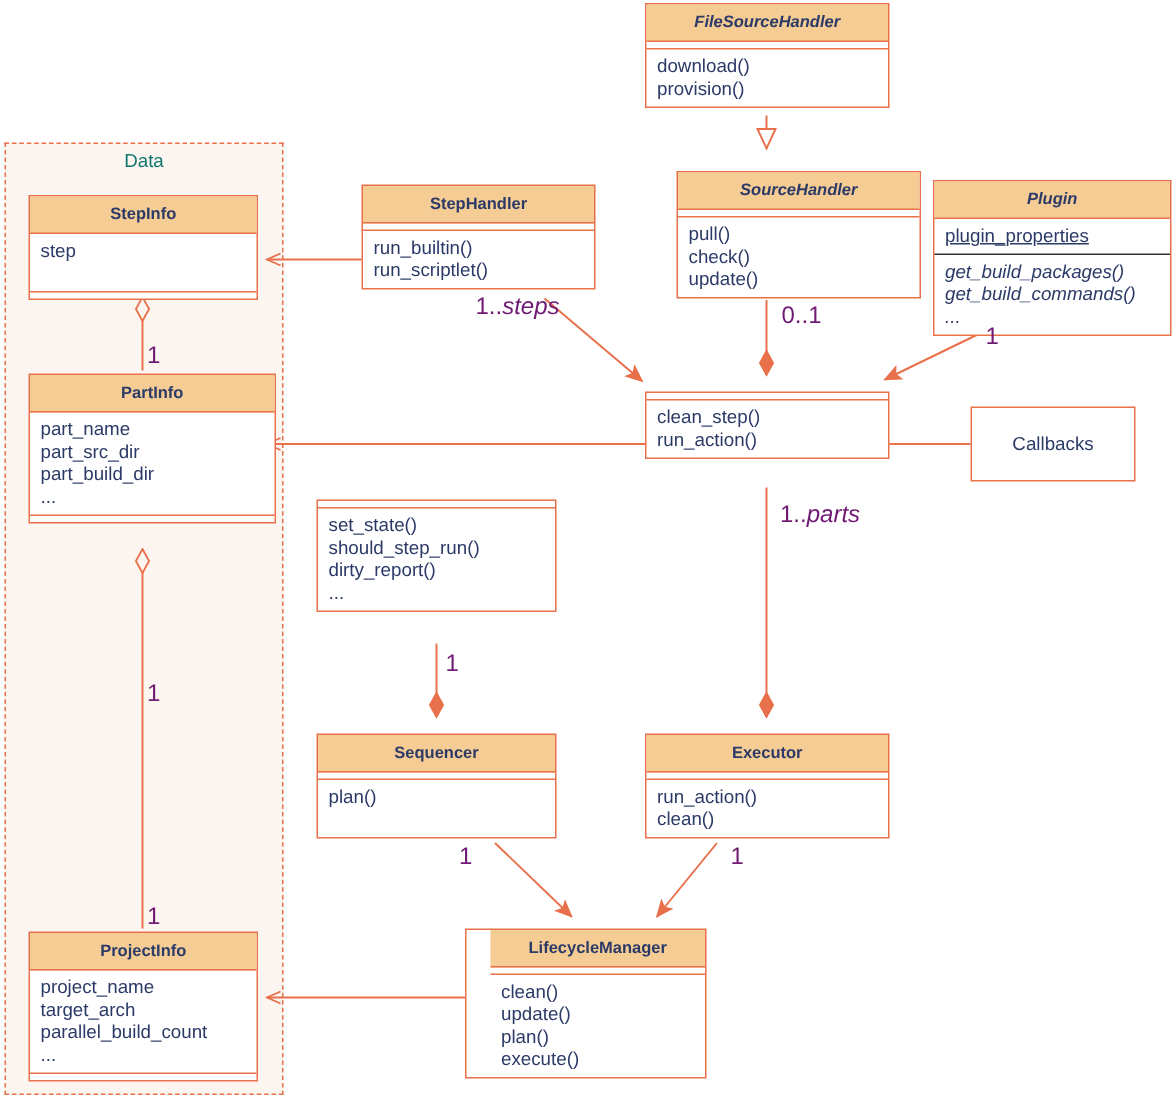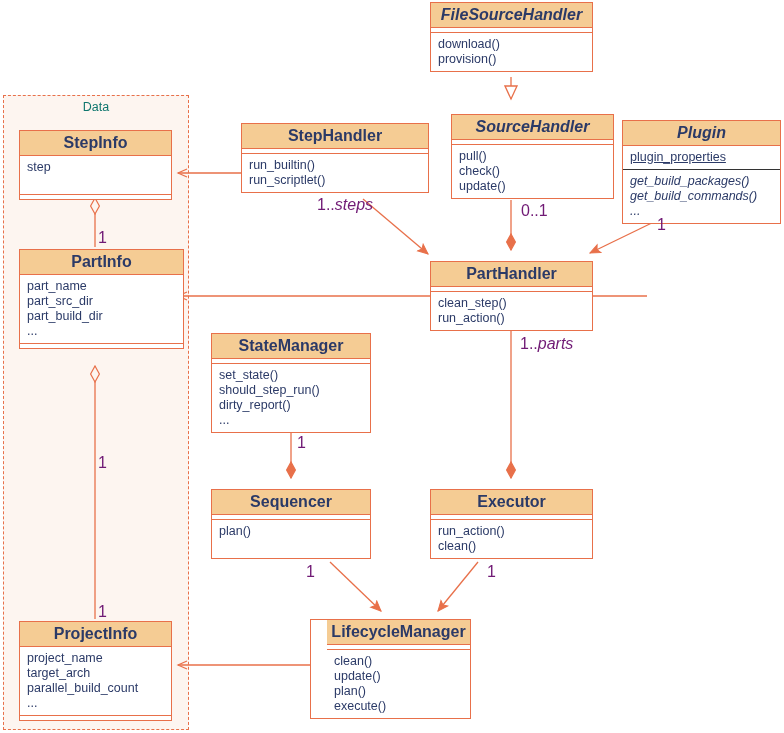--- a/index.html
+++ b/index.html
@@ -48,21 +48,21 @@
     position: absolute;
     box-sizing: border-box;
     border: 1.3px solid #e8704a;
     background: #ffffff;
     z-index: 3;
   }
   .cls-name {
     background: #f5cc94;
     border-bottom: 1.3px solid #e8704a;
     text-align: center;
-    font-size: 16px;
+    font-size: 11px;
     font-weight: bold;
     color: #2b3a67;
     padding: 5px 2px 5px 2px;
     line-height: 14px;
   }
   .cls-name.abstract {
     font-style: italic;
   }
   .compartment {
     border-bottom: 1.3px solid #e8704a;
@@ -203,41 +203,42 @@
     <div class="compartment thickline">
       <div class="row underline">plugin_properties</div>
     </div>
     <div class="compartment">
       <div class="row italic">get_build_packages()</div>
       <div class="row italic">get_build_commands()</div>
       <div class="row italic">...</div>
     </div>
   </div>
 
-  <div class="cls" style="left:241px; top:123px; width:188px;">
+  <div class="cls" style="left:241px; top:123px; width:156px;">
     <div class="cls-name">StepHandler</div>
     <div class="compartment empty"></div>
     <div class="compartment">
       <div class="row">run_builtin()</div>
       <div class="row">run_scriptlet()</div>
     </div>
   </div>
 
   <div class="cls" style="left:430px; top:261px; width:163px;">
-    <div class="cls-name">PartHandler</div>
     <div class="compartment empty"></div>
     <div class="compartment">
       <div class="row">clean_step()</div>
       <div class="row">run_action()</div>
     </div>
   </div>
 
+  <div class="plainbox" style="left:647px; top:271px; width:110px; height:50px;">
+    <span>Callbacks</span>
+  </div>
 
   <div class="cls" style="left:211px; top:333px; width:160px;">
-    <div class="cls-name">StateManager</div>
     <div class="compartment empty"></div>
     <div class="compartment">
       <div class="row">set_state()</div>
       <div class="row">should_step_run()</div>
       <div class="row">dirty_report()</div>
       <div class="row">...</div>
     </div>
   </div>
 
   <div class="cls" style="left:211px; top:489px; width:160px;">

